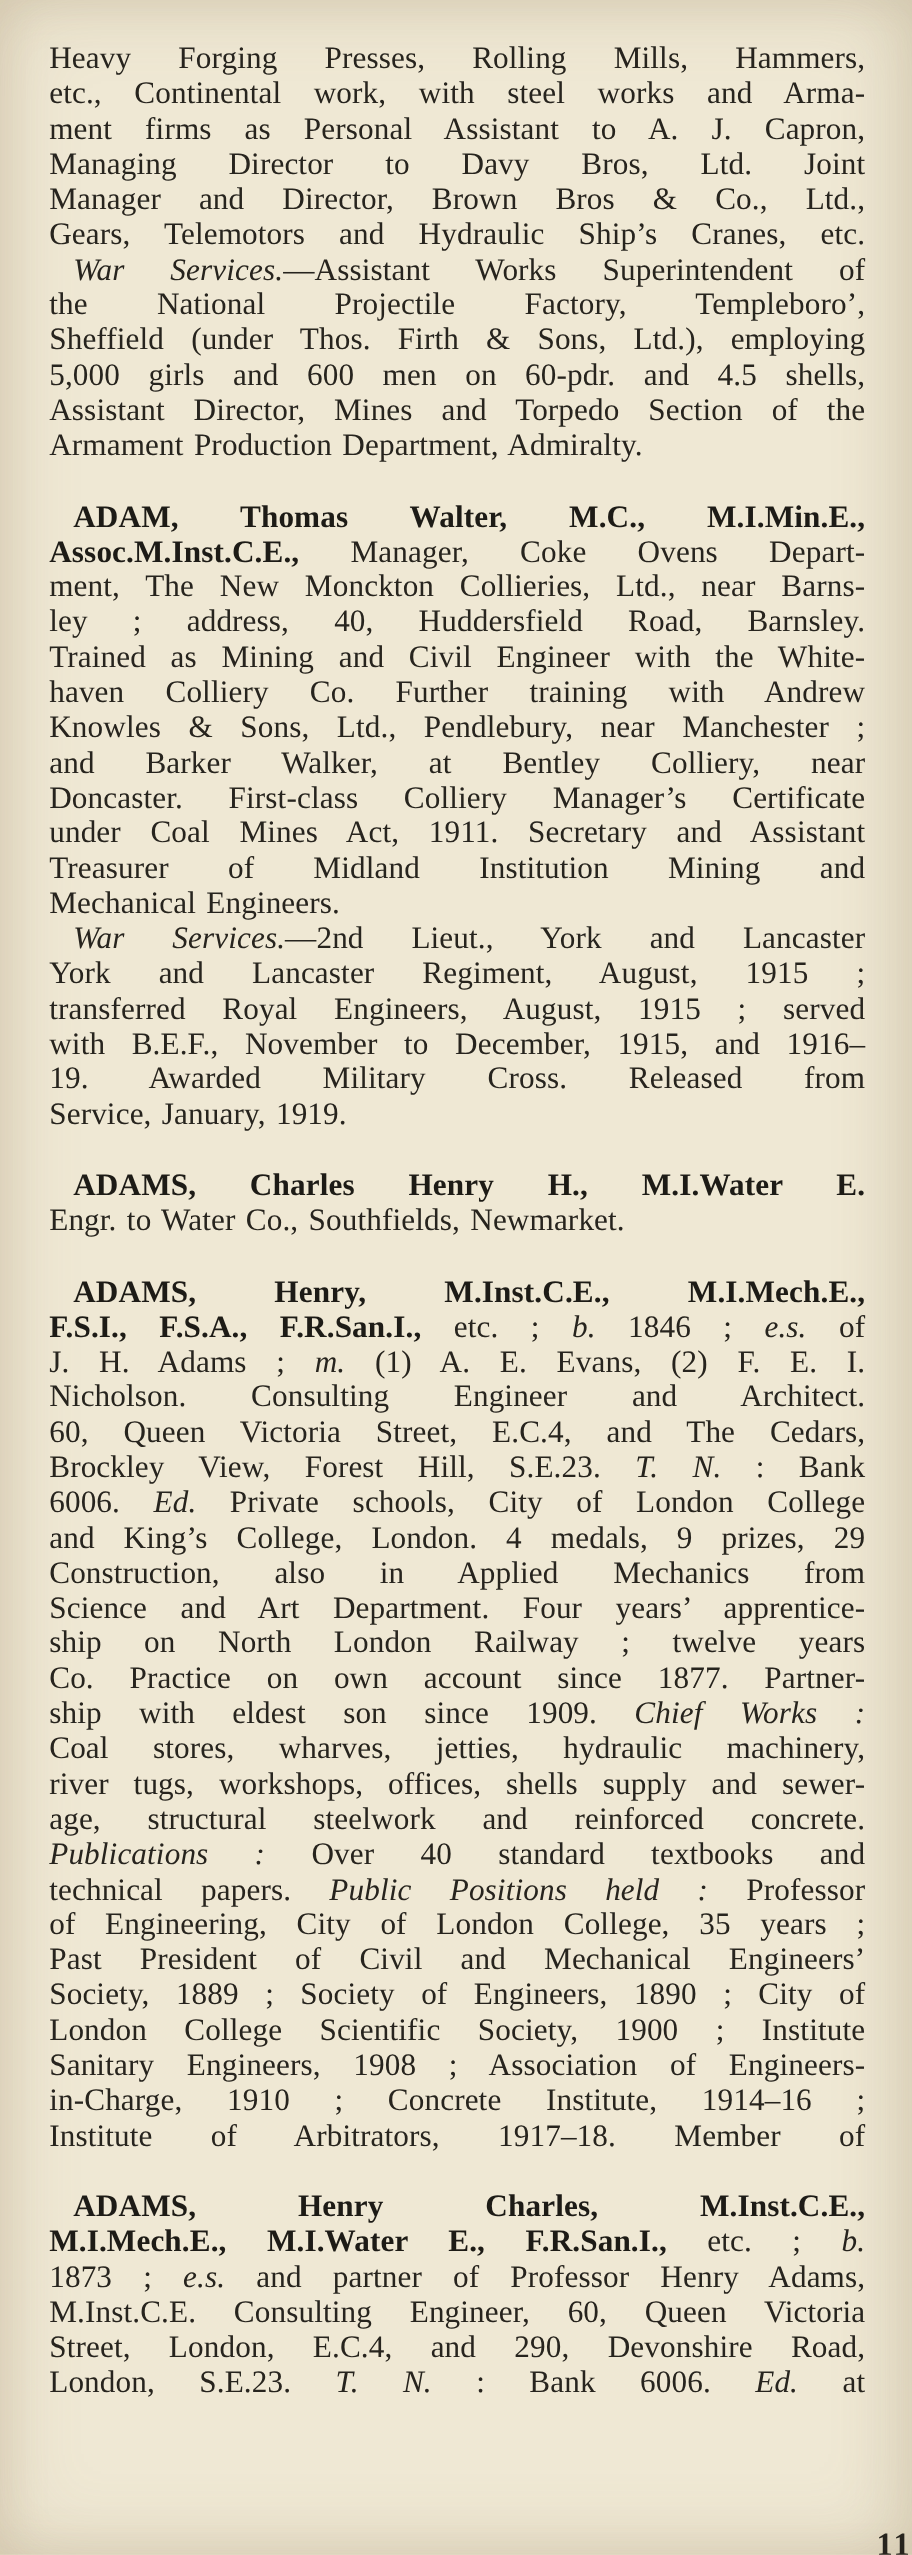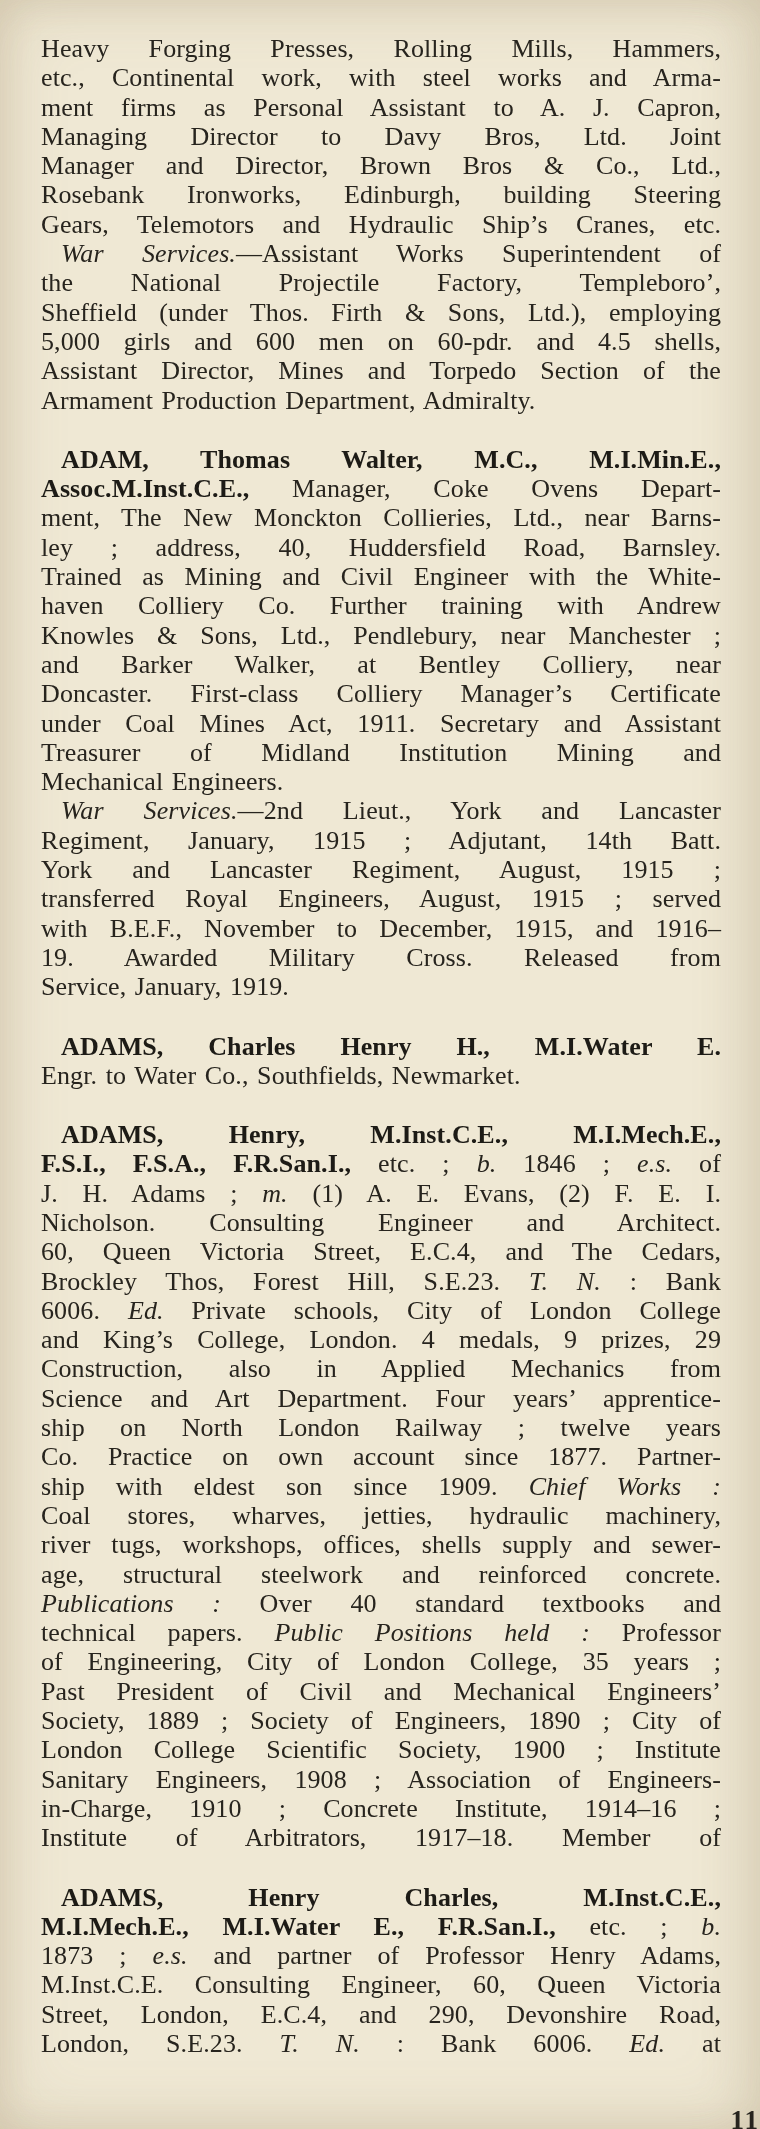--- a/index.html
+++ b/index.html
@@ -45,21 +45,20 @@
 
 <div class="page">
   <div class="column">
       <section class="entry">
         <div class="para">
           <div class="line"><span>Heavy Forging Presses, Rolling Mills, Hammers,</span></div>
           <div class="line"><span>etc., Continental work, with steel works and Arma-</span></div>
           <div class="line"><span>ment firms as Personal Assistant to A. J. Capron,</span></div>
           <div class="line"><span>Managing Director to Davy Bros, Ltd. Joint</span></div>
           <div class="line"><span>Manager and Director, Brown Bros &amp; Co., Ltd.,</span></div>
-          <div class="line"><span>Rosebank Ironworks, Edinburgh, building Steering</span></div>
           <div class="line"><span>Gears, Telemotors and Hydraulic Ship’s Cranes, etc.</span></div>
         </div>
         <div class="para indent">
           <div class="line"><span class="i">War Services.</span><span>—Assistant Works Superintendent of</span></div>
           <div class="line"><span>the National Projectile Factory, Templeboro’,</span></div>
           <div class="line"><span>Sheffield (under Thos. Firth &amp; Sons, Ltd.), employing</span></div>
           <div class="line"><span>5,000 girls and 600 men on 60-pdr. and 4.5 shells,</span></div>
           <div class="line"><span>Assistant Director, Mines and Torpedo Section of the</span></div>
           <div class="line short"><span>Armament Production Department, Admiralty.</span></div>
         </div>
@@ -74,42 +73,41 @@
           <div class="line"><span>haven Colliery Co. Further training with Andrew</span></div>
           <div class="line"><span>Knowles &amp; Sons, Ltd., Pendlebury, near Manchester ;</span></div>
           <div class="line"><span>and Barker Walker, at Bentley Colliery, near</span></div>
           <div class="line"><span>Doncaster. First-class Colliery Manager’s Certificate</span></div>
           <div class="line"><span>under Coal Mines Act, 1911. Secretary and Assistant</span></div>
           <div class="line"><span>Treasurer of Midland Institution Mining and</span></div>
           <div class="line short"><span>Mechanical Engineers.</span></div>
         </div>
         <div class="para indent">
           <div class="line"><span class="i">War Services.</span><span>—2nd Lieut., York and Lancaster</span></div>
-          <div class="line"><span>Regiment, January, 1915 ; Adjutant, 14th Batt.</span></div>
           <div class="line"><span>York and Lancaster Regiment, August, 1915 ;</span></div>
           <div class="line"><span>transferred Royal Engineers, August, 1915 ; served</span></div>
           <div class="line"><span>with B.E.F., November to December, 1915, and 1916–</span></div>
           <div class="line"><span>19. Awarded Military Cross. Released from</span></div>
           <div class="line short"><span>Service, January, 1919.</span></div>
         </div>
       </section>
       <section class="entry">
         <div class="para indent">
           <div class="line"><span class="b" style="color: rgb(29, 27, 22);">ADAMS, Charles Henry H., M.I.Water E.</span></div>
           <div class="line short"><span>Engr. to Water Co., Southfields, Newmarket.</span></div>
         </div>
       </section>
       <section class="entry">
         <div class="para indent">
           <div class="line"><span class="b" style="color: rgb(29, 27, 22);">ADAMS, Henry, M.Inst.C.E., M.I.Mech.E.,</span></div>
           <div class="line"><span class="b" style="color: rgb(29, 27, 22);">F.S.I., F.S.A., F.R.San.I.,</span><span> etc. ; </span><span class="i">b.</span><span> 1846 ; </span><span class="i">e.s.</span><span> of</span></div>
           <div class="line"><span>J. H. Adams ; </span><span class="i">m.</span><span> (1) A. E. Evans, (2) F. E. I.</span></div>
           <div class="line"><span>Nicholson. Consulting Engineer and Architect.</span></div>
           <div class="line"><span>60, Queen Victoria Street, E.C.4, and The Cedars,</span></div>
-          <div class="line"><span>Brockley Thos, Forest Hill, S.E.23. </span><span class="i">T. N.</span><span> : Bank</span></div>
+          <div class="line"><span>Brockley View, Forest Hill, S.E.23. </span><span class="i">T. N.</span><span> : Bank</span></div>
           <div class="line"><span>6006. </span><span class="i">Ed.</span><span> Private schools, City of London College</span></div>
           <div class="line"><span>and King’s College, London. 4 medals, 9 prizes, 29</span></div>
           <div class="line"><span>Construction, also in Applied Mechanics from</span></div>
           <div class="line"><span>Science and Art Department. Four years’ apprentice-</span></div>
           <div class="line"><span>ship on North London Railway ; twelve years</span></div>
           <div class="line"><span>Co. Practice on own account since 1877. Partner-</span></div>
           <div class="line"><span>ship with eldest son since 1909. </span><span class="i">Chief Works :</span></div>
           <div class="line"><span>Coal stores, wharves, jetties, hydraulic machinery,</span></div>
           <div class="line"><span>river tugs, workshops, offices, shells supply and sewer-</span></div>
           <div class="line"><span>age, structural steelwork and reinforced concrete.</span></div>

